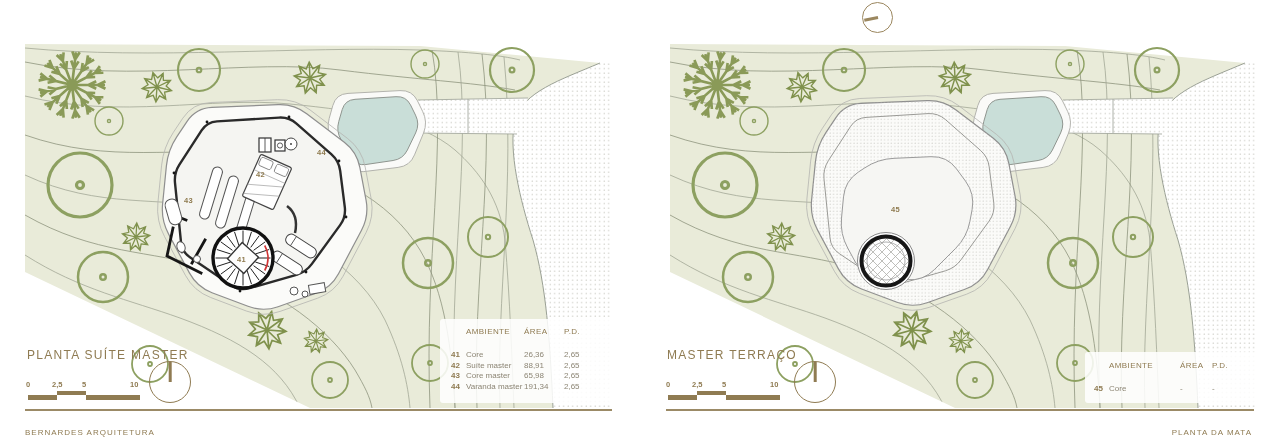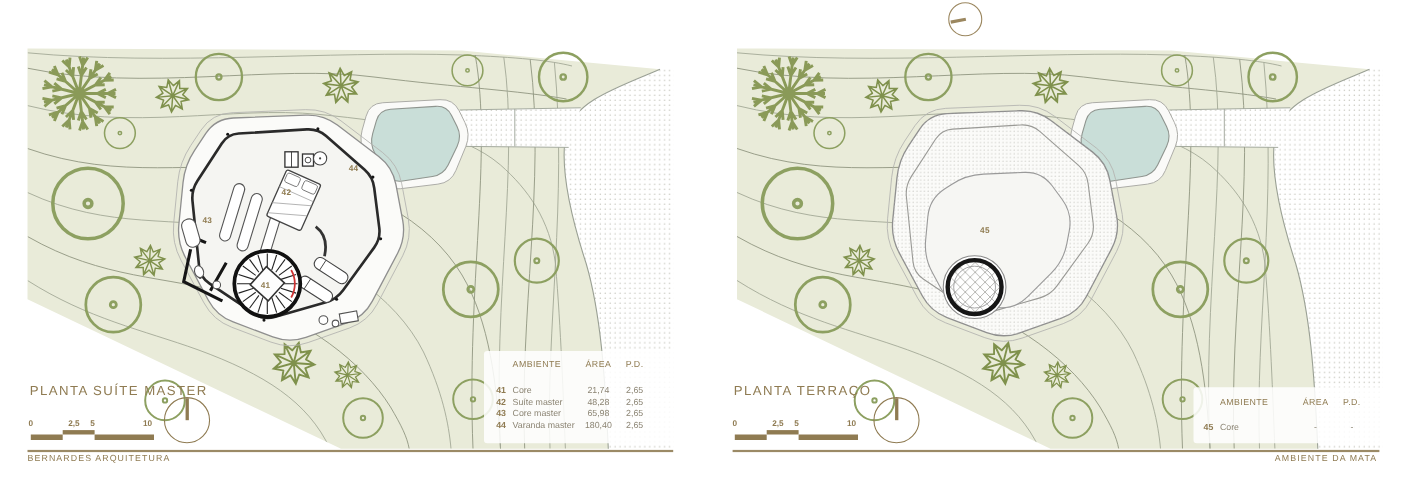--- a/index.html
+++ b/index.html
@@ -6,35 +6,35 @@
   body{width:1280px;height:442px;position:relative;background:#ffffff;
        font-family:"Liberation Sans",sans-serif;overflow:hidden}
   #plan-svg{position:absolute;left:0;top:0}
   .title{position:absolute;font-size:12px;letter-spacing:1.3px;color:#8f7b52}
   .scalebar{position:absolute;width:114px;height:22px}
   .sb{position:absolute;height:4.5px;background:#8f7b52}
   .sb1{left:0;top:15px;width:29px}
   .sb2{left:29px;top:10.5px;width:29px}
   .sb3{left:58px;top:15px;width:54px}
   .sl{position:absolute;top:0;font-size:7.5px;font-weight:bold;color:#8f7b52}
-  .sl0{left:-2px}.sl1{left:34px}.sl2{left:54px}.sl3{left:102px}
+  .sl0{left:-2px}.sl1{left:24px}.sl2{left:54px}.sl3{left:102px}
   .compass{position:absolute;width:42px;height:42px;border:1.6px solid #8f7b52;border-radius:50%;box-sizing:border-box}
   .needle{position:absolute;left:50%;top:0;width:2.6px;height:20px;background:#8f7b52;transform:translateX(-50%)}
   .topmark{position:absolute;left:862px;top:2px;width:31px;height:31px;border:1.6px solid #9b875f;border-radius:50%;box-sizing:border-box}
   .toptick{position:absolute;left:1px;top:12.5px;width:14px;height:2.6px;background:#9b875f;transform:rotate(-11deg);transform-origin:right center}
   .ptable{position:absolute;background:rgba(255,255,255,0.86);border-radius:3px;color:#8c8574;font-size:8px;box-sizing:border-box}
   .trow{display:grid;height:10.5px;align-items:center}
   .lt .trow{grid-template-columns:26px 58px 40px 26px}
   .rt .trow{grid-template-columns:24px 71px 32px 34px}
   .thead{color:#8f7b52;letter-spacing:.4px}
   .c-num{text-align:right;font-weight:bold;color:#8f7b52;padding-right:6px}
-  .c-area,.c-pd{text-align:center}
+  .c-area,.c-pd{text-align:left}
   .tspace{height:13px}
   .footline{position:absolute;top:409px;height:1.5px;background:#9b8a66}
-  .foottext{position:absolute;top:412px;font-size:8px;letter-spacing:1px;color:#8f7b52}
+  .foottext{position:absolute;top:428px;font-size:8px;letter-spacing:1px;color:#8f7b52}
   .plan-num{font-size:7.5px;font-weight:bold;fill:#8f7b50;letter-spacing:.3px}
 </style>
 </head>
 <body>
 
 <svg id="plan-svg" width="1280" height="442" viewBox="0 0 1280 442">
   <defs>
     <pattern id="dotsRoad" width="4.5" height="4.5" patternUnits="userSpaceOnUse">
       <circle cx="1.2" cy="1.2" r="0.7" fill="#c8c8c0"></circle>
     </pattern>
@@ -246,44 +246,44 @@
   <div class="trow thead">
     <span></span>
     <span>AMBIENTE</span>
     <span class="c-area">ÁREA</span>
     <span class="c-pd">P.D.</span>
   </div>
   <div class="tspace"></div>
   <div class="trow">
     <span class="c-num">41</span>
     <span>Core</span>
-    <span class="c-area">21,74</span>
+    <span class="c-area">26,36</span>
     <span class="c-pd">2,65</span>
   </div>
   <div class="trow">
     <span class="c-num">42</span>
     <span>Suíte master</span>
-    <span class="c-area">48,28</span>
+    <span class="c-area">88,91</span>
     <span class="c-pd">2,65</span>
   </div>
   <div class="trow">
     <span class="c-num">43</span>
     <span>Core master</span>
     <span class="c-area">65,98</span>
     <span class="c-pd">2,65</span>
   </div>
   <div class="trow">
     <span class="c-num">44</span>
     <span>Varanda master</span>
-    <span class="c-area">180,40</span>
+    <span class="c-area">191,34</span>
     <span class="c-pd">2,65</span>
   </div>
 </div>
 
-<div class="title" style="left:667px;top:348px">PLANTA TERRAÇO</div>
+<div class="title" style="left:667px;top:348px">MASTER TERRAÇO</div>
 <div class="scalebar" style="left:668px;top:380px">
   <span class="sl sl0">0</span>
   <span class="sl sl1">2,5</span>
   <span class="sl sl2">5</span>
   <span class="sl sl3">10</span>
   <div class="sb sb1"></div>
   <div class="sb sb2"></div>
   <div class="sb sb3"></div>
 </div>
 <div class="compass" style="left:794px;top:361px">
@@ -302,13 +302,13 @@
     <span class="c-num">45</span>
     <span>Core</span>
     <span class="c-area">-</span>
     <span class="c-pd">-</span>
   </div>
 </div>
 
 <div class="footline" style="left:25px;width:587px"></div>
 <div class="footline" style="left:666px;width:588px"></div>
 <div class="foottext" style="left:25px">BERNARDES ARQUITETURA</div>
-<div class="foottext" style="left:666px;width:586px;text-align:right">AMBIENTE DA MATA</div>
+<div class="foottext" style="left:666px;width:586px;text-align:right">PLANTA DA MATA</div>
 
 </body></html>

